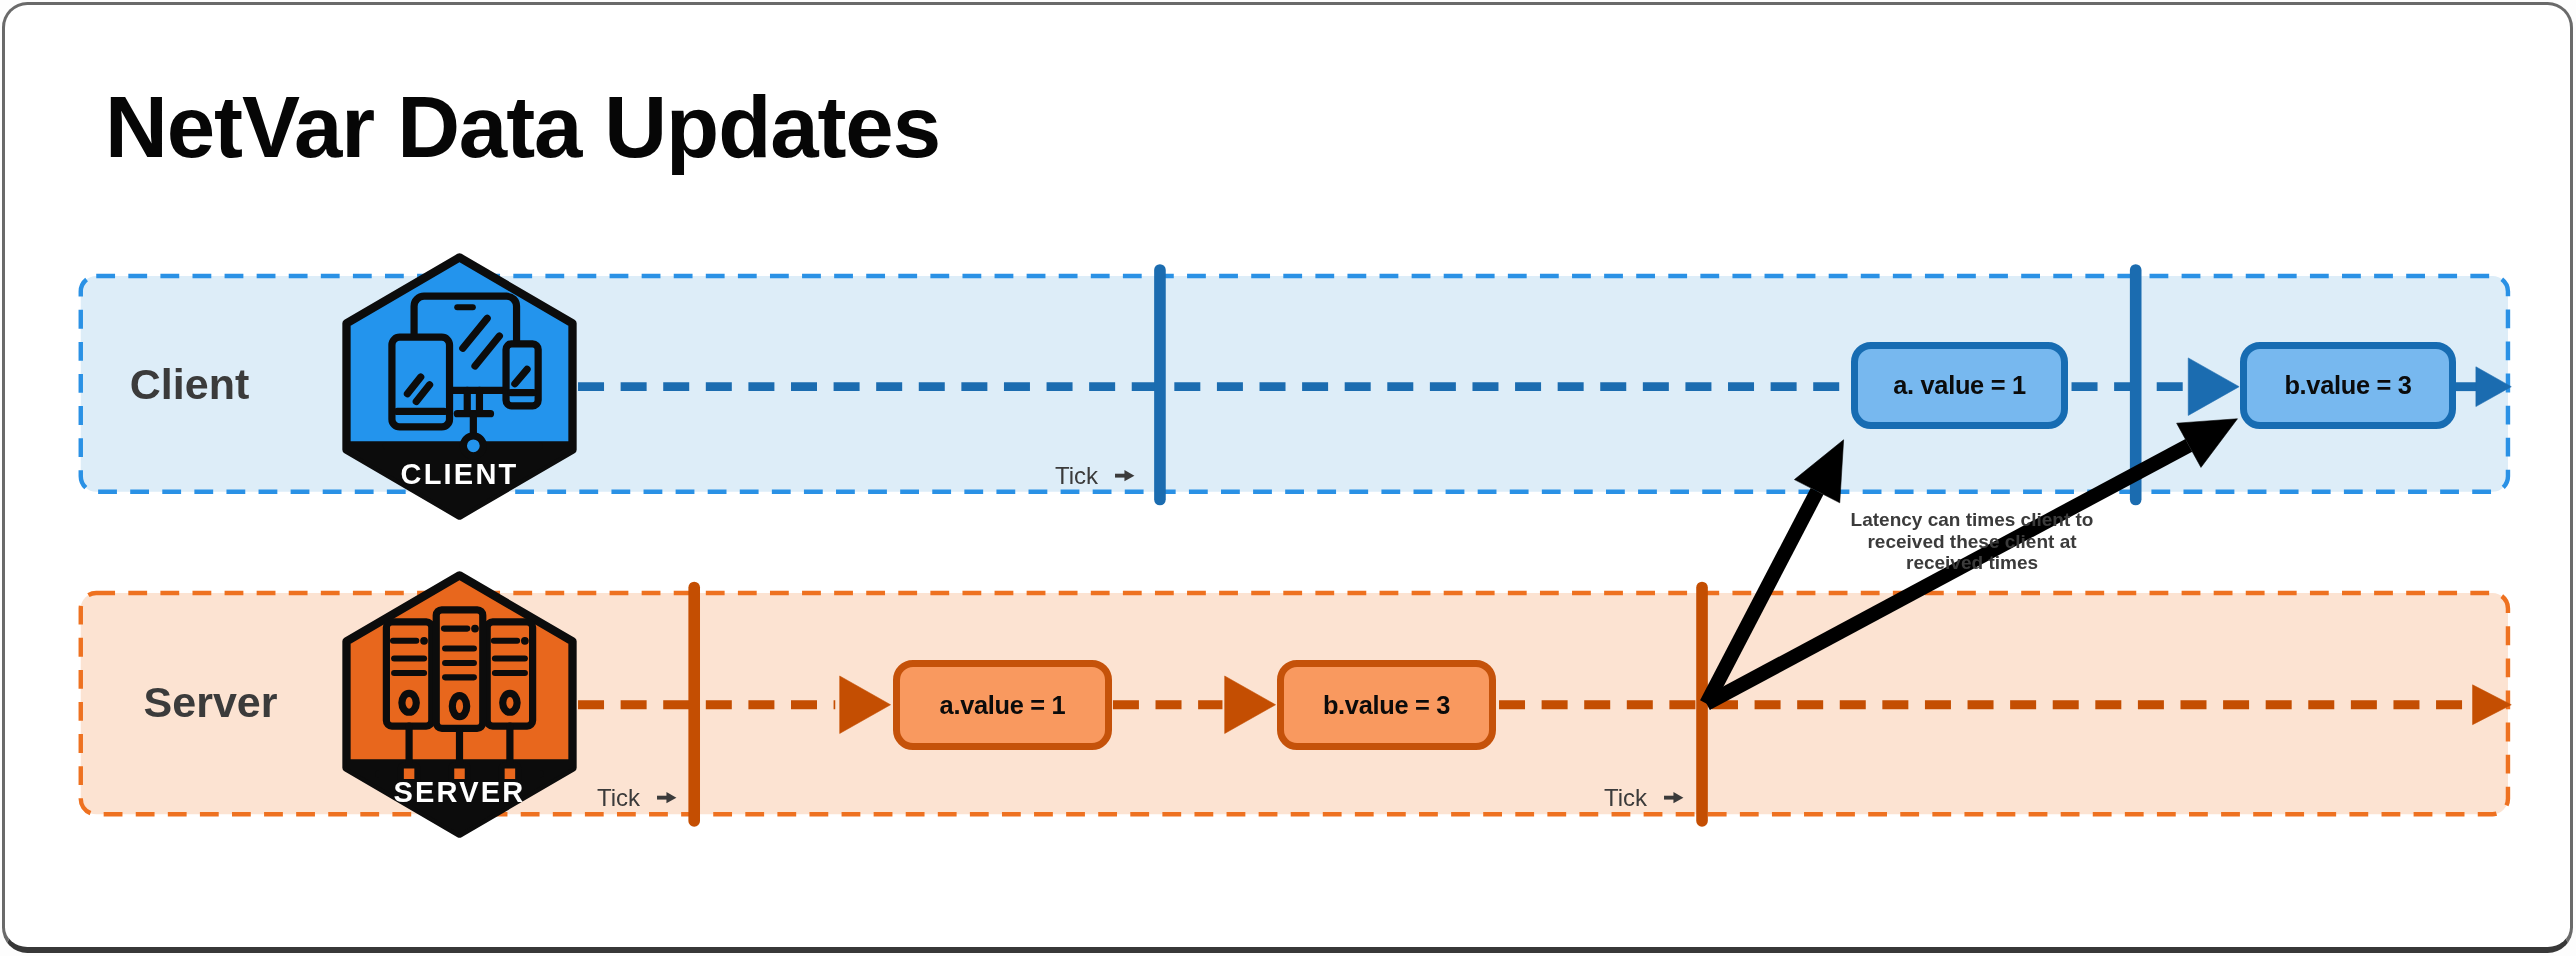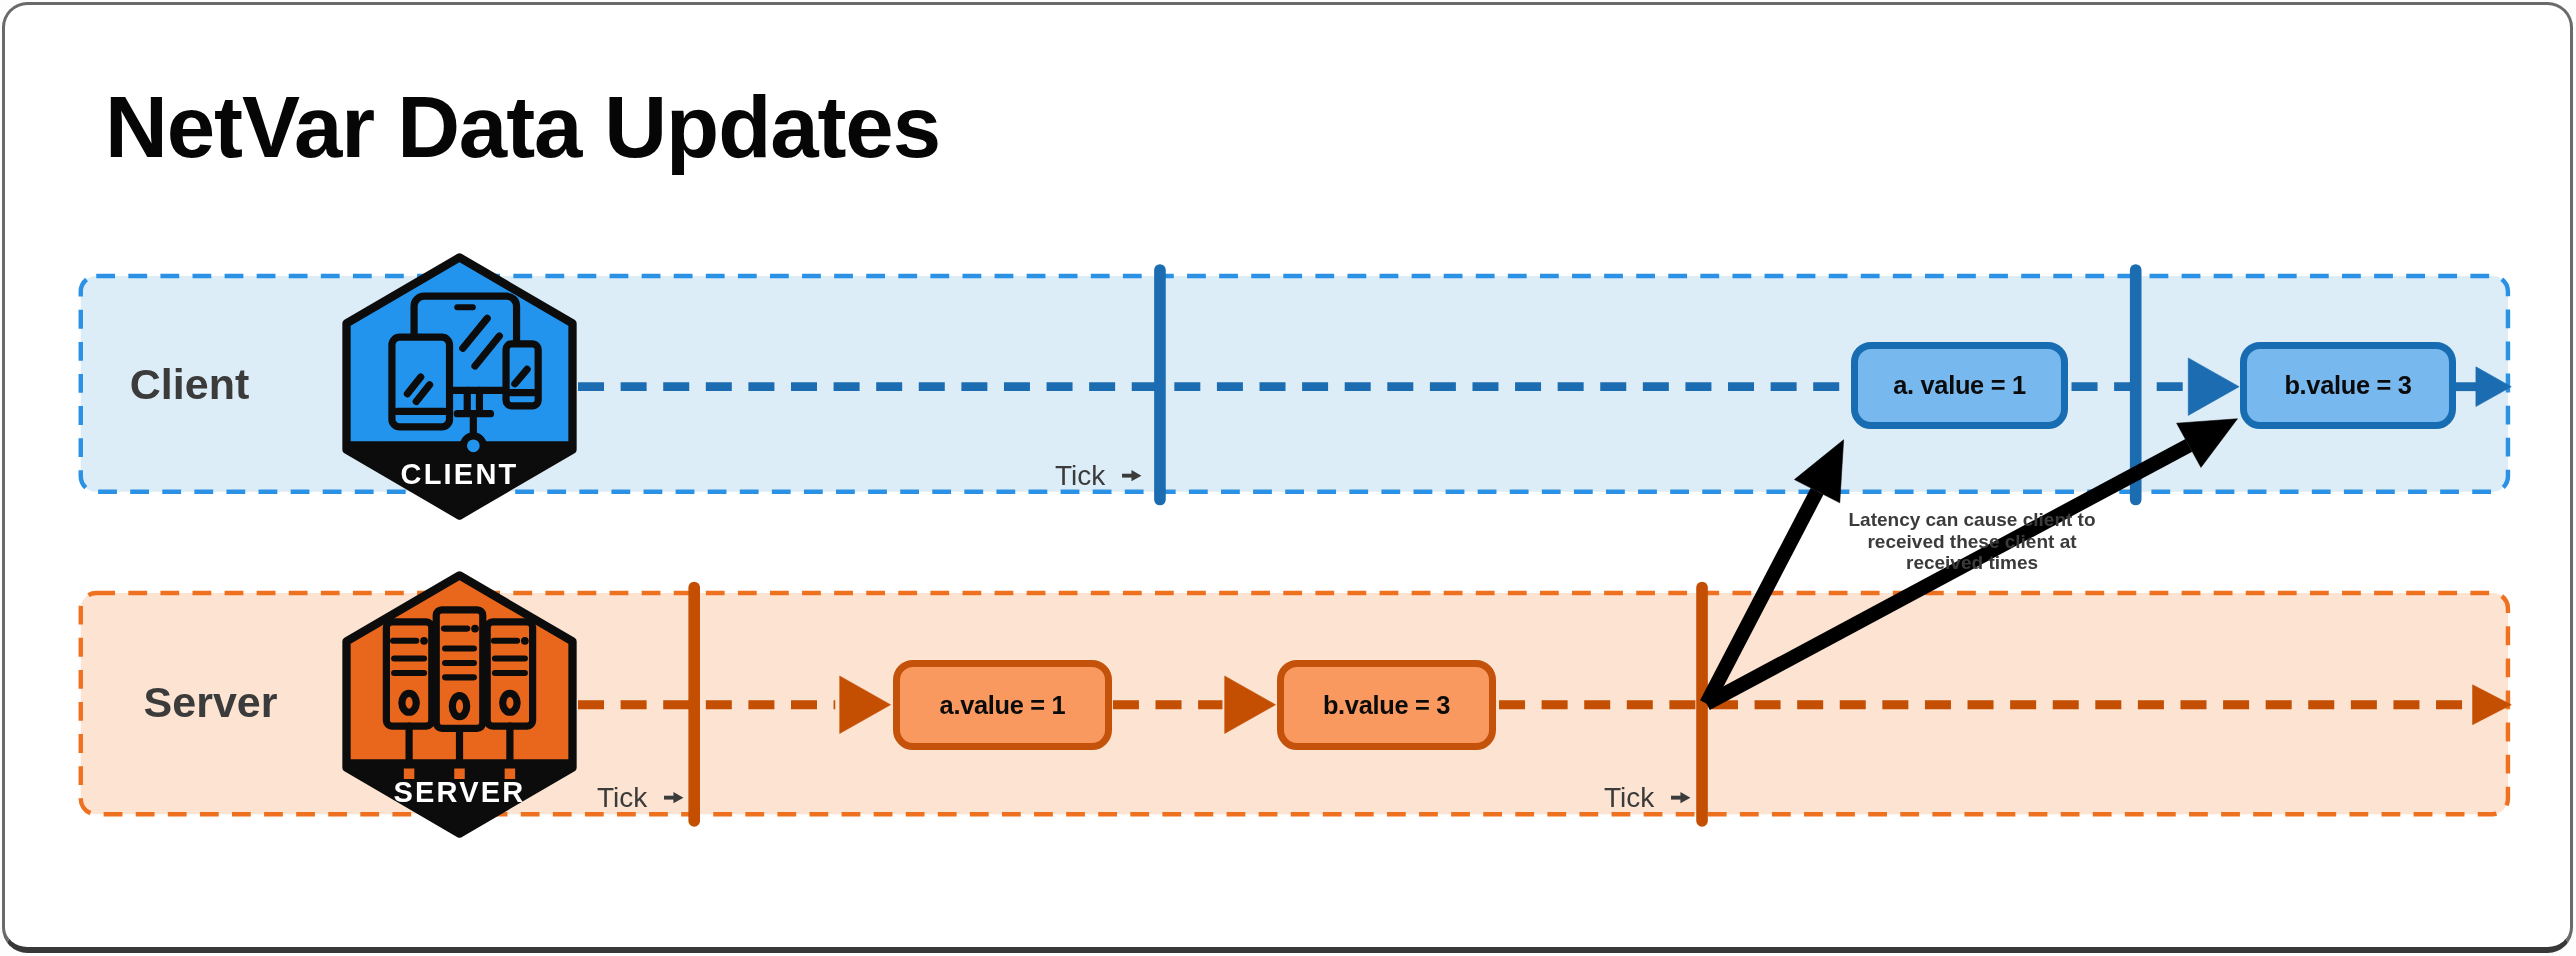--- a/index.html
+++ b/index.html
@@ -23,21 +23,21 @@
     font-weight:700;color:var(--text-dark);}
   .hexwrap{position:absolute;width:235px;height:267px;}
   .badge-label{position:absolute;left:0;top:202px;width:100%;height:39px;
     display:flex;align-items:center;justify-content:center;color:#ffffff;
     font-size:29px;font-weight:700;letter-spacing:2.2px;}
   .databox{position:absolute;display:flex;align-items:center;justify-content:center;
     border-radius:20px;font-size:25.4px;font-weight:700;color:#0b0b0b;letter-spacing:-0.3px;}
   .databox.client{background:var(--client-box-fill);border:7.2px solid var(--client-box-border);}
   .databox.server{background:var(--server-box-fill);border:7.2px solid var(--server-box-border);text-align:center;}
   .ticklabel{position:absolute;display:flex;align-items:center;gap:17px;height:25.4px;
-    font-size:28px;font-weight:500;color:var(--text-dark);white-space:nowrap;}
+    font-size:24px;font-weight:500;color:var(--text-dark);white-space:nowrap;}
   .ticklabel svg{display:block;}
   .annotation{position:absolute;left:1828px;top:509px;width:288px;text-align:center;
     font-size:19px;line-height:21.6px;font-weight:700;color:var(--text-dark);}
 </style>
 </head>
 <body>
 
 <div class="stage">
   <div class="frame"></div>
 
@@ -173,18 +173,18 @@
   <svg class="layer" viewBox="0 0 4657 1730">
     <g style="stroke:#000000;fill:#000000">
       <line x1="3085" y1="1272" x2="3285" y2="888" style="stroke-width:26"></line>
       <polygon points="3333,795 3326,909 3244,867"></polygon>
       <line x1="3085" y1="1272" x2="3957" y2="805" style="stroke-width:26"></line>
       <polygon points="4045,757 3979,845 3935,765"></polygon>
     </g>
   </svg>
 
   <div class="annotation">
-    <div>Latency can cause client to</div>
+    <div>Latency can times client to</div>
     <div>received these client at</div>
     <div>received times</div>
   </div>
 </div>
 
 
 </body></html>

